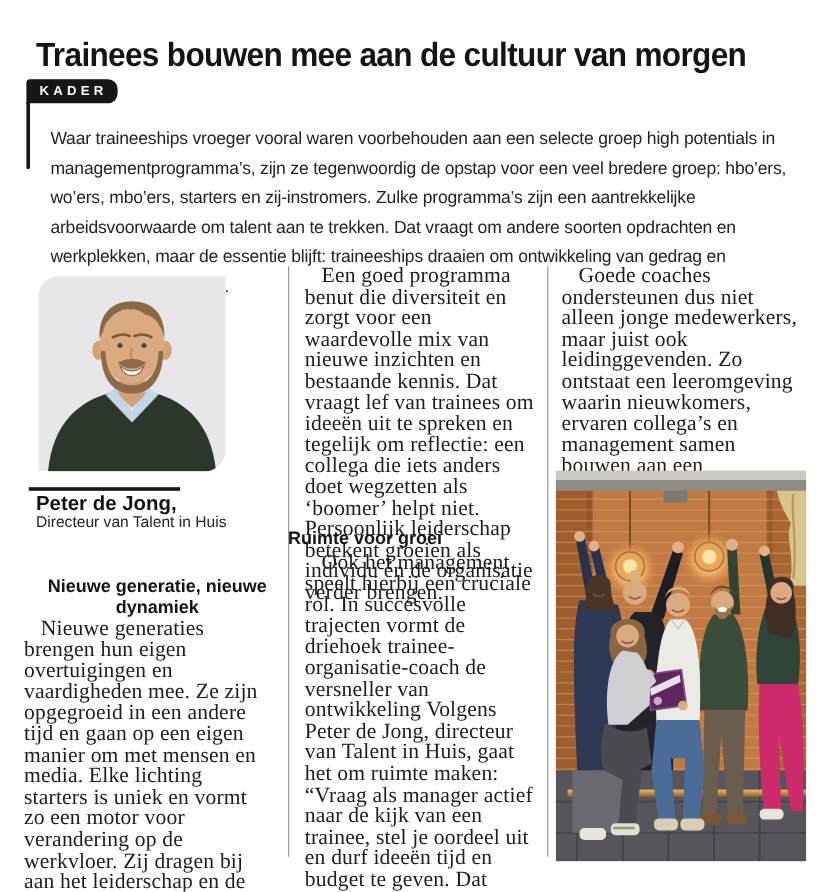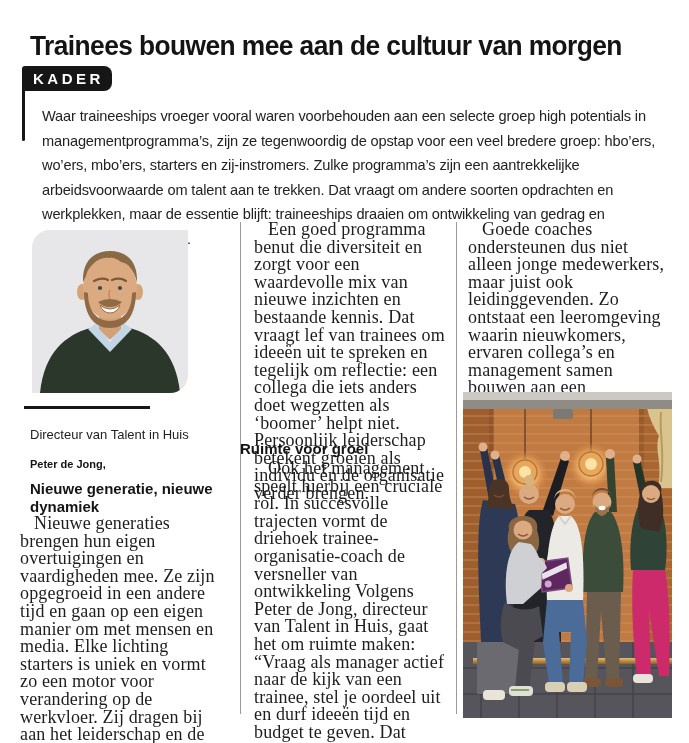--- a/index.html
+++ b/index.html
@@ -8,21 +8,21 @@
     font-family:"Liberation Sans",sans-serif;color:#1b1b1b;
   }
   .abs{position:absolute;}
   .title{
     left:30px;top:11px;width:660px;
     font-size:28px;font-weight:bold;letter-spacing:-0.6px;color:#141414;
     transform:scaleX(0.94);transform-origin:left top;white-space:nowrap;
   }
   .badge{
     left:22px;top:66px;background:#161616;color:#ffffff;
-    font-size:15px;font-weight:bold;letter-spacing:3.5px;
+    font-size:11px;font-weight:bold;letter-spacing:3.5px;
     padding:4px 8px 4px 11px;border-radius:3px 8px 8px 0;
   }
   .badge-tail{
     left:22px;top:85px;width:3px;height:56px;background:#161616;border-radius:0 0 2px 2px;
   }
   .intro{
     left:30px;top:92px;width:634px;
     font-size:14.6px;line-height:24.6px;letter-spacing:-0.15px;color:#222222;margin:12px;
   }
   .serif{
@@ -32,21 +32,21 @@
   .indent{text-indent:14px;}
   .colhead{
     font-size:15px;line-height:17.5px;font-weight:bold;color:#141414;
   }
   .vline{width:1px;top:222px;height:492px;background:#9b9b9b;}
   .portrait{
     left:32px;top:230px;width:156px;height:163px;
     border-radius:18px 0 18px 0;overflow:hidden;margin:0;
   }
   .caption-rule{left:24px;top:406px;width:126px;height:3px;background:#161616;}
-  .cap-name{left:30px;top:412px;font-size:11px;font-weight:bold;line-height:15px;color:#141414;margin-top:45px;}
+  .cap-name{left:30px;top:412px;font-size:17px;font-weight:bold;line-height:15px;color:#141414;}
   .cap-role{left:30px;top:427px;font-size:13px;line-height:15px;color:#222222;text-align:right;}
   .groupphoto{
     left:463px;top:392px;width:209px;height:326px;overflow:hidden;margin:0;
   }
   figure{padding:0;}
 </style>
 </head>
 <body>
 
 <h1 class="abs title">Trainees bouwen mee aan de cultuur van morgen</h1>
@@ -76,21 +76,21 @@
     <path d="M52,62 C52,85 62,98 78,98 C94,98 104,85 104,62 L100,63 C100,80 92,91 78,91 C64,91 56,80 56,63 Z" fill="#8f6a44"></path>
     <path d="M66,72 q12,-6 24,0 q-5,5 -12,5 q-7,0 -12,-5 Z" fill="#8f6a44"></path>
     <path d="M68,75 q10,8 20,0 q-3,8 -10,8 q-7,0 -10,-8 Z" fill="#ffffff" stroke="#9a6a4a" stroke-width="1"></path>
   </svg>
 </figure>
 
 <div class="abs caption-rule"></div>
 <div class="abs cap-name">Peter de Jong,</div>
 <div class="abs cap-role">Directeur van Talent in Huis</div>
 
-<div class="abs colhead" style="left:30px;top:480px;width:202px;">Nieuwe generatie, nieuwe dynamiek</div>
+<div class="abs colhead" style="left:30px;top:480px;width:202px;text-align:center;">Nieuwe generatie, nieuwe dynamiek</div>
 <p class="abs serif indent" style="left:20px;top:515px;width:202px;">Nieuwe generaties brengen hun eigen overtuigingen en vaardigheden mee. Ze zijn opgegroeid in een andere tijd en gaan op een eigen manier om met mensen en media. Elke lichting starters is uniek en vormt zo een motor voor verandering op de werkvloer. Zij dragen bij aan het leiderschap en de cultuur van de toekomst.</p>
 
 <div class="abs vline" style="left:240px;"></div>
 
 <p class="abs serif indent" style="left:254px;top:221px;width:198px;">Een goed programma benut die diversiteit en zorgt voor een waardevolle mix van nieuwe inzichten en bestaande kennis. Dat vraagt lef van trainees om ideeën uit te spreken en tegelijk om reflectie: een collega die iets anders doet wegzetten als ‘boomer’ helpt niet. Persoonlijk leiderschap betekent groeien als individu én de organisatie verder brengen.</p>
 <div class="abs colhead" style="left:240px;top:440px;width:198px;">Ruimte voor groei</div>
 <p class="abs serif indent" style="left:254px;top:460px;width:198px;">Ook het management speelt hierbij een cruciale rol. In succesvolle trajecten vormt de driehoek trainee-organisatie-coach de versneller van ontwikkeling Volgens Peter de Jong, directeur van Talent in Huis, gaat het om ruimte maken: “Vraag als manager actief naar de kijk van een trainee, stel je oordeel uit en durf ideeën tijd en budget te geven. Dat gedrag kun je net zo goed trainen als vaardigheden van een trainee.”</p>
 
 <div class="abs vline" style="left:456px;"></div>
 

